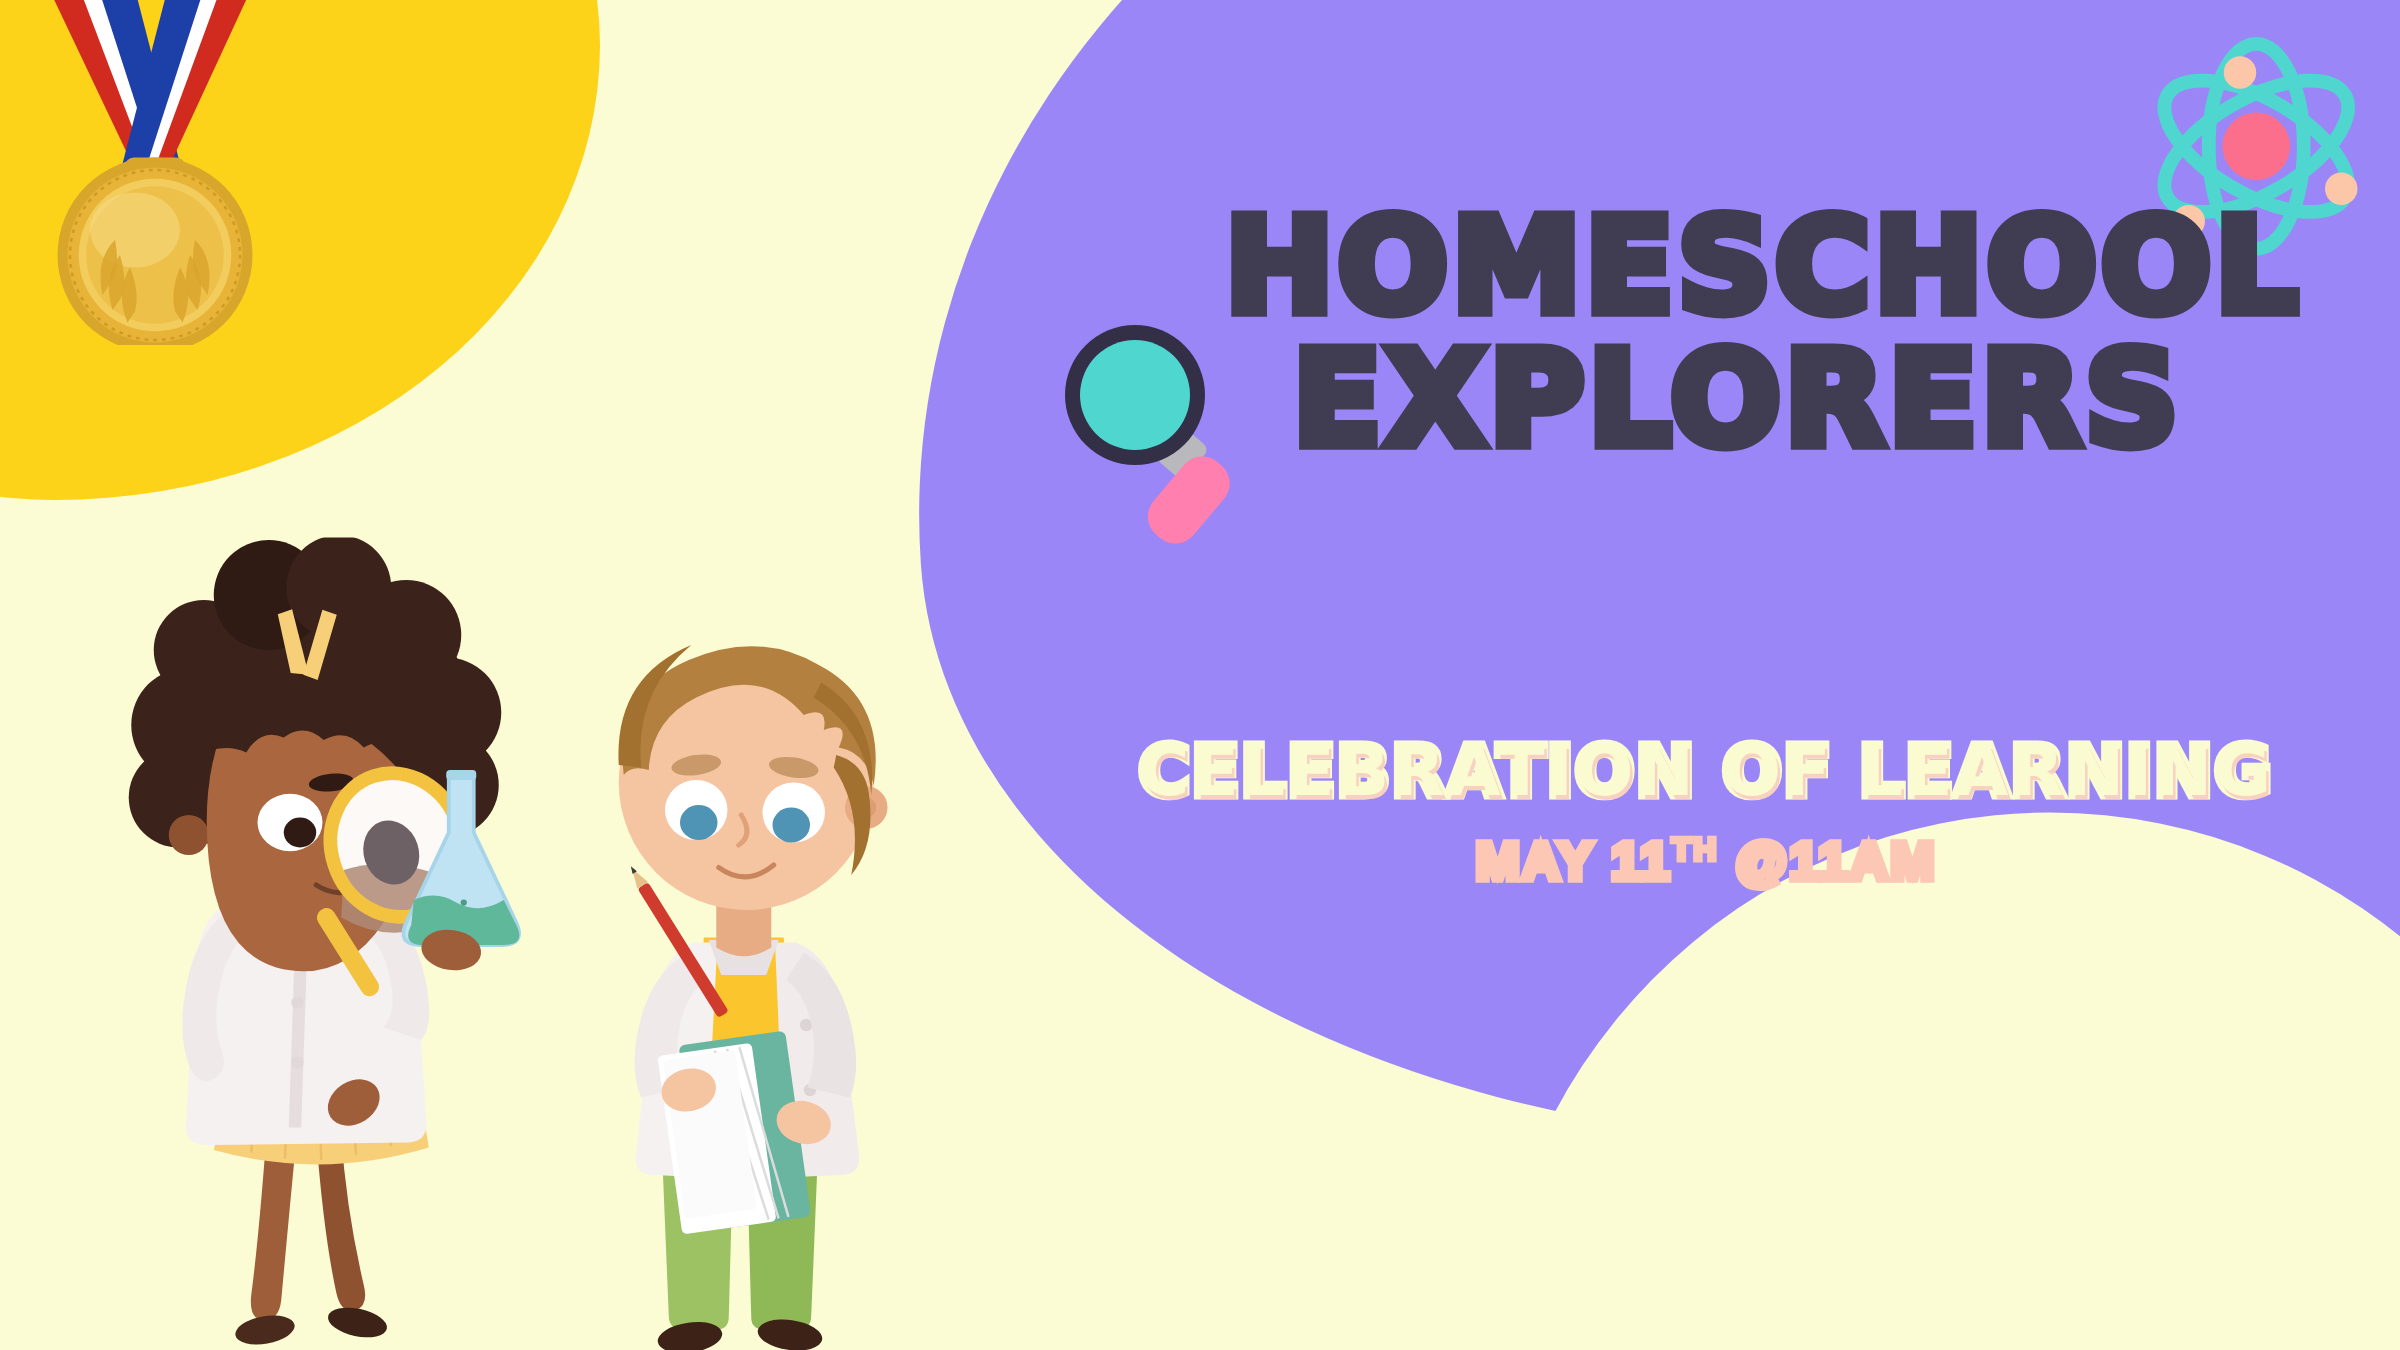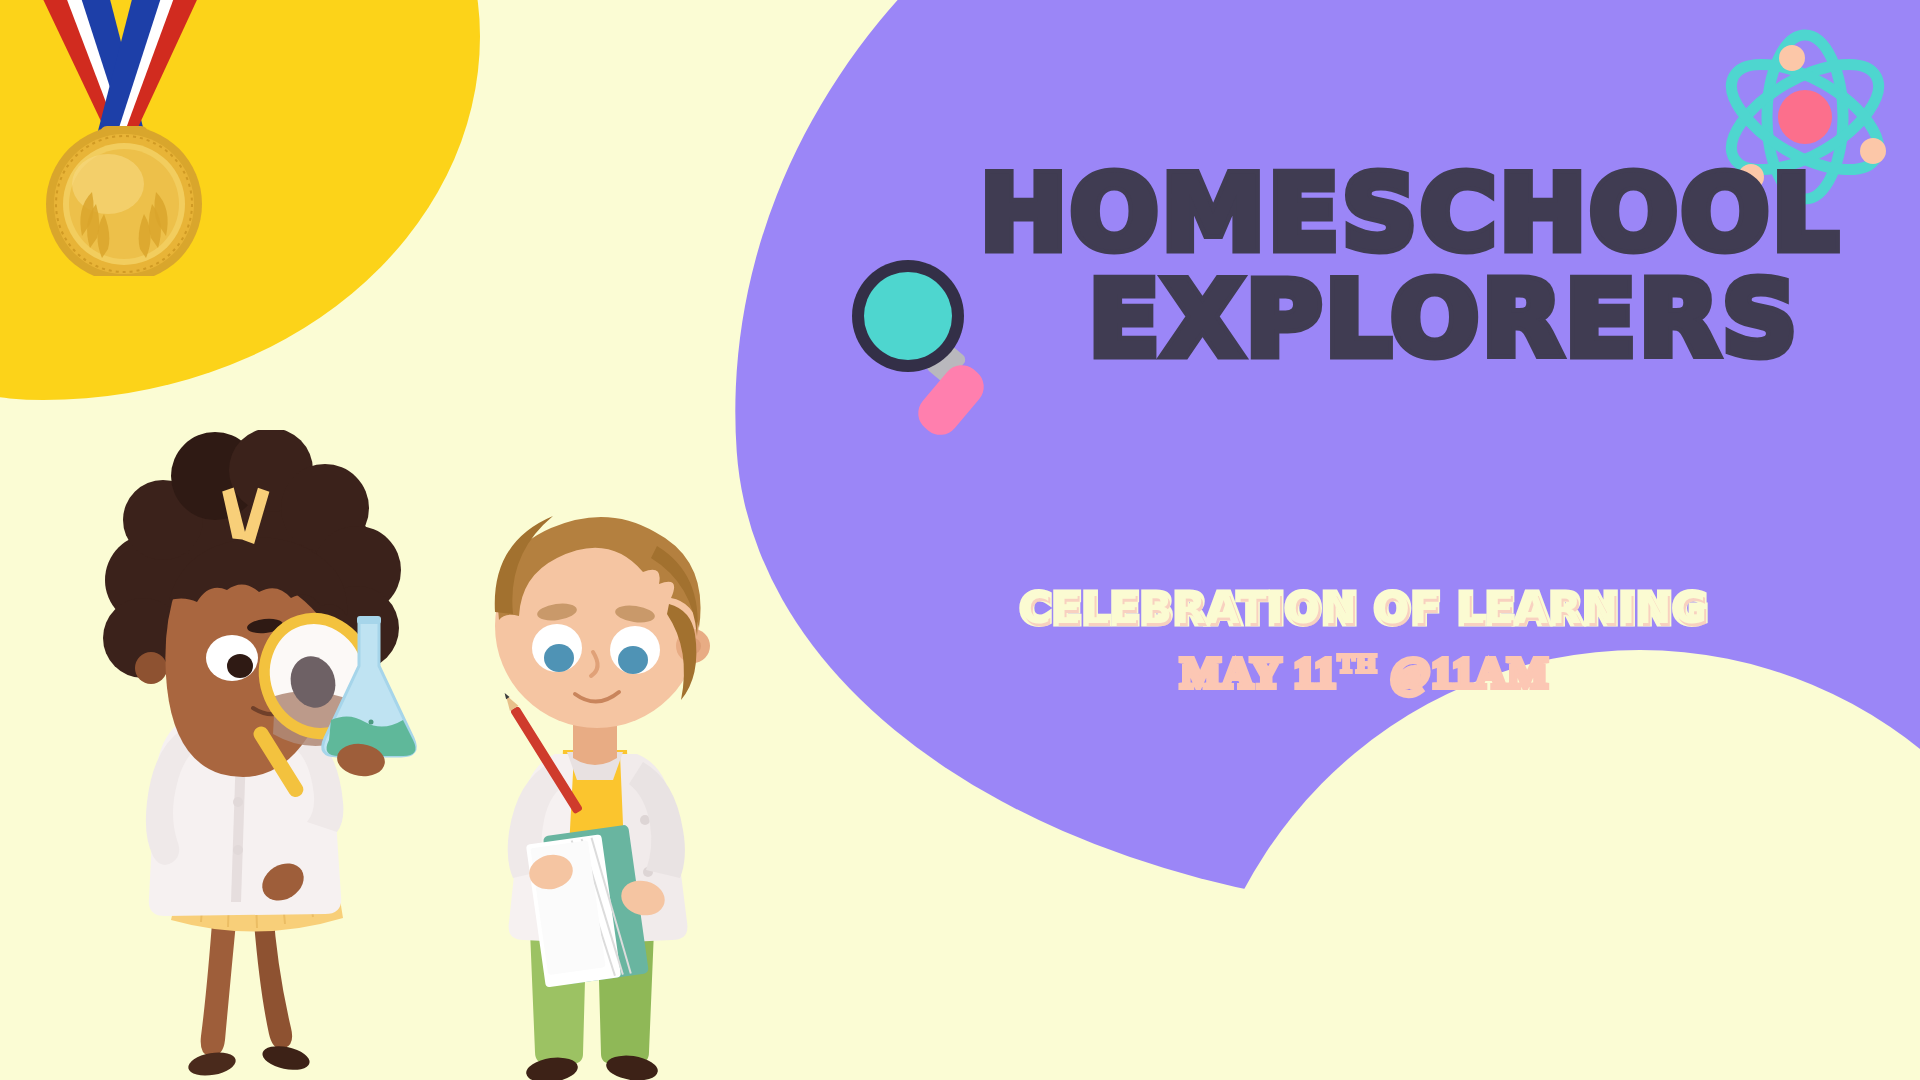--- a/index.html
+++ b/index.html
@@ -93,21 +93,21 @@
     width: 290px;
     height: 585px;
   }
 
   
   .text-block {
     position: absolute;
     left: 980px;
     top: 160px;
     width: 820px;
-    text-align: right;
+    text-align: center;
   }
   .title-line {
     font-family: "DejaVu Sans", sans-serif;
     font-weight: 700;
     font-size: 104px;
     line-height: 1.02;
     letter-spacing: 3px;
     color: #403c52;
     text-transform: uppercase;
     -webkit-text-stroke: 9px #403c52;
@@ -118,31 +118,31 @@
   .sub-block {
     position: absolute;
     left: 860px;
     top: 585px;
     width: 1010px;
     text-align: center;
   }
   .subtitle {
     font-family: "DejaVu Sans", sans-serif;
     font-weight: 700;
-    font-size: 41px;
+    font-size: 55px;
     letter-spacing: 2px;
     color: #fbfbd2;
     text-transform: uppercase;
     -webkit-text-stroke: 7px #fbfbd2;
     paint-order: stroke fill;
     text-shadow: 2px 3px 0 rgba(246,175,177,0.55);
   }
   .date-line {
     margin-top: 16px;
-    font-family: Liberation Serif, serif;
+    font-family: Liberation Sans, sans-serif;
     font-weight: 700;
     font-size: 42px;
     letter-spacing: 2px;
     color: #fcc7b4;
     text-transform: uppercase;
     -webkit-text-stroke: 6px #fcc7b4;
     paint-order: stroke fill;
   }
   .date-line sup {
     font-size: 0.6em;

